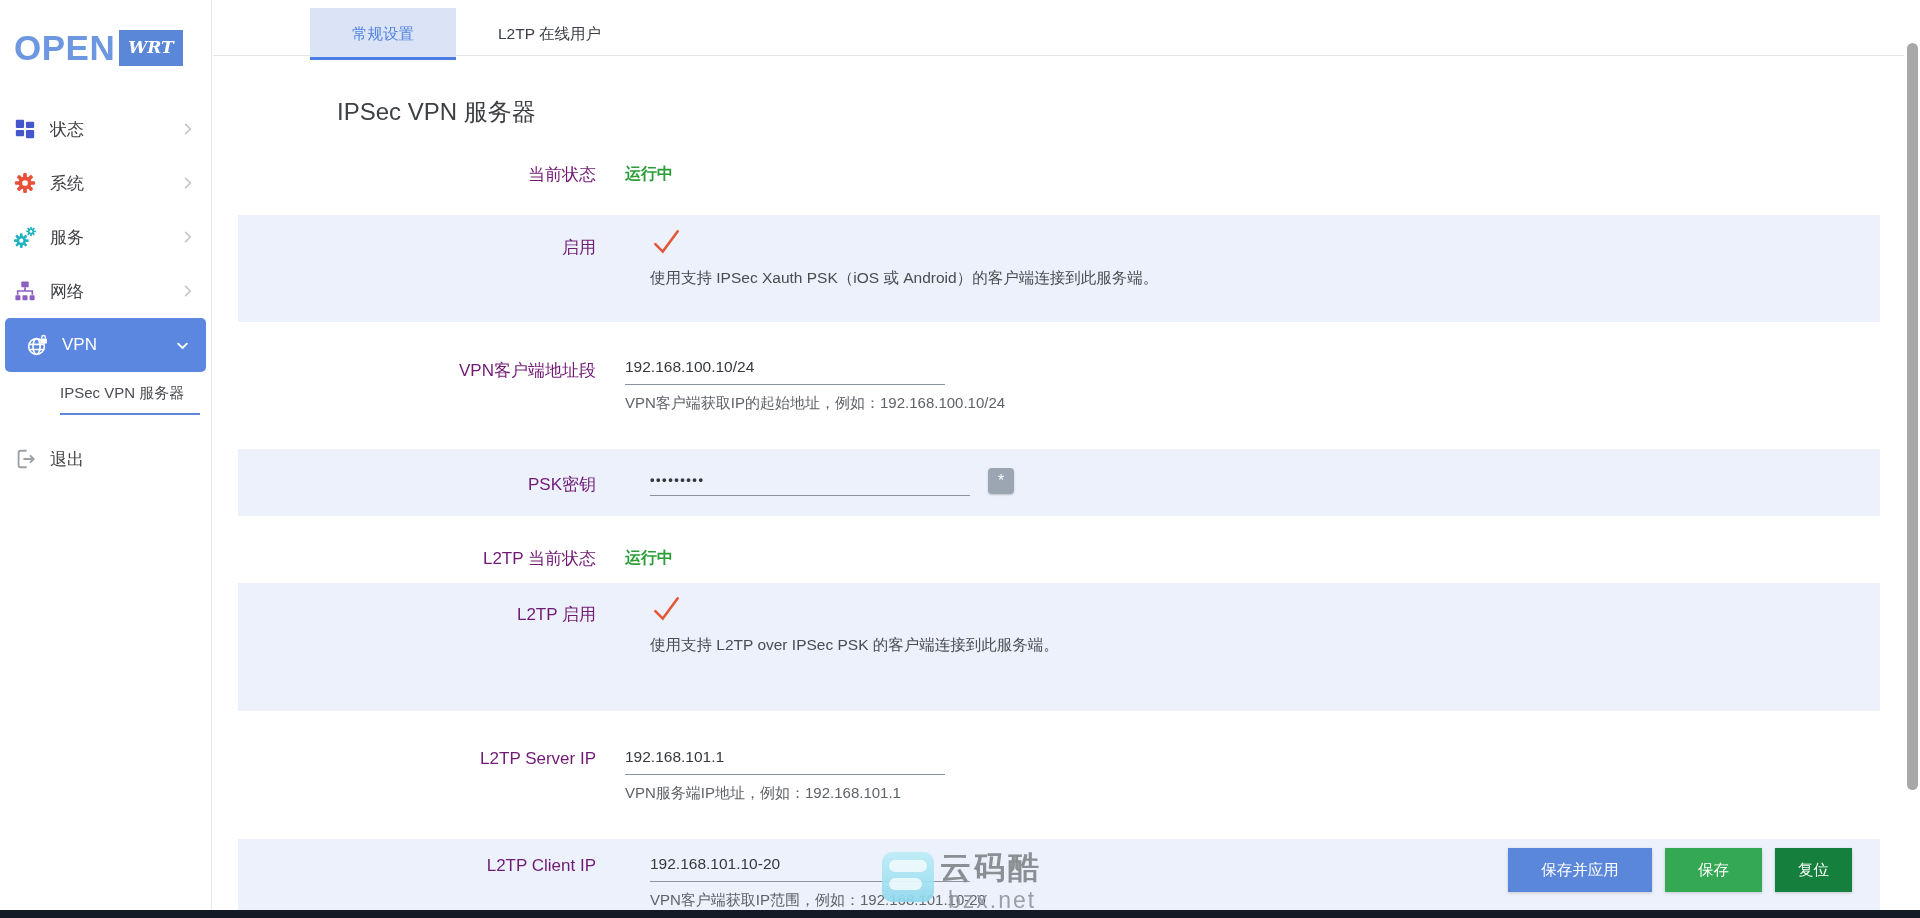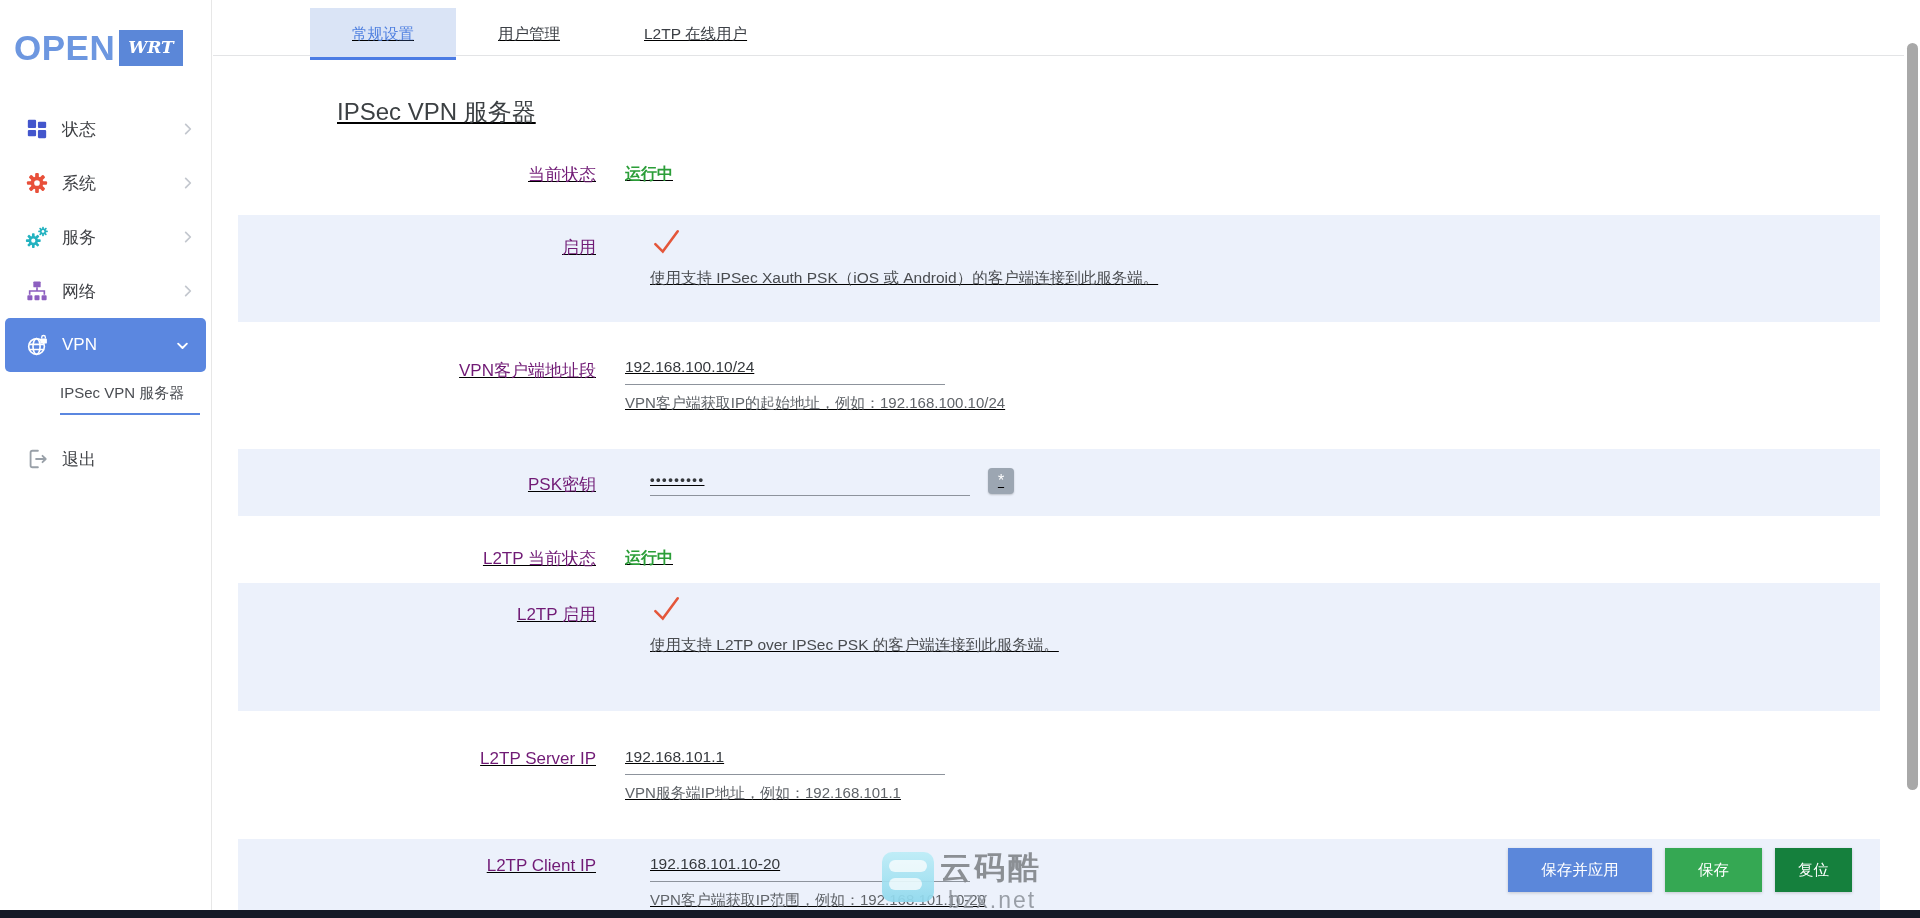--- a/index.html
+++ b/index.html
@@ -1,29 +1,29 @@
 <!DOCTYPE html>
 <html><head>
 <meta charset="utf-8">
 <style>
   * { margin:0; padding:0; box-sizing:border-box; }
   html,body { width:1920px; height:918px; overflow:hidden; background:#fff;
     font-family:"Liberation Sans","DejaVu Sans",sans-serif; }
-  .app { position:relative; width:1920px; height:918px;text-decoration:underline; }
+  .app { position:relative; width:1920px; height:918px; }
 
   
   .sidebar { position:absolute; left:0; top:0; width:212px; height:918px;
     background:#fff; border-right:1px solid #e7e7e7; z-index:2; }
   .logo { margin:24px 0 0 14px; height:48px; display:flex; align-items:center; cursor:pointer; }
   .logo-open { font-size:35px; font-weight:800; color:#6d97e0; letter-spacing:0.5px; }
   .logo-wrt { margin-left:4px; background:#5b87d8; color:#fff; font-size:17px;
     font-style:italic; font-weight:bold; padding:7px 9px 9px;
     font-family:"DejaVu Serif","Liberation Serif",serif; }
   .menu { margin-top:30px; }
-  .menu-item { height:54px; display:flex; align-items:center; padding-left:25px; cursor:pointer; }
+  .menu-item { height:54px; display:flex; align-items:center; padding-left:13px; cursor:pointer; }
   .mi-icon { width:24px; height:24px; margin-right:13px; display:flex; align-items:center; justify-content:center; }
   .mi-label { font-size:17px; color:#3f4145; }
   .mi-chevron { margin-left:auto; margin-right:16px; display:flex; }
   .menu-item.active { background:#5b87e0; border-radius:5px; margin:0 5px; padding-left:20px; }
   .menu-item.active .mi-label { color:#fff; }
   .submenu { height:52px; padding-top:12px; }
   .submenu-label { margin-left:60px; display:inline-block; font-size:15px; color:#4a4d52;
     padding-bottom:10px; border-bottom:2px solid #5b87e0; width:140px; cursor:pointer; }
   .menu-item.logout { margin-top:8px; }
 
@@ -222,21 +222,20 @@
           </svg>
         </span>
         <span class="mi-label">退出</span>
       </div>
     </nav>
   </aside>
 
   <main class="main">
     <div class="tabbar">
       <div class="tab active">常规设置</div>
-      <div class="tab">用户管理</div>
       <div class="tab">L2TP 在线用户</div>
     </div>
 
     <h1 class="page-title">IPSec VPN 服务器</h1>
 
     <div class="form">
 
       <div class="row row-status">
         <div class="lbl">当前状态</div>
         <div class="status-value">运行中</div>

